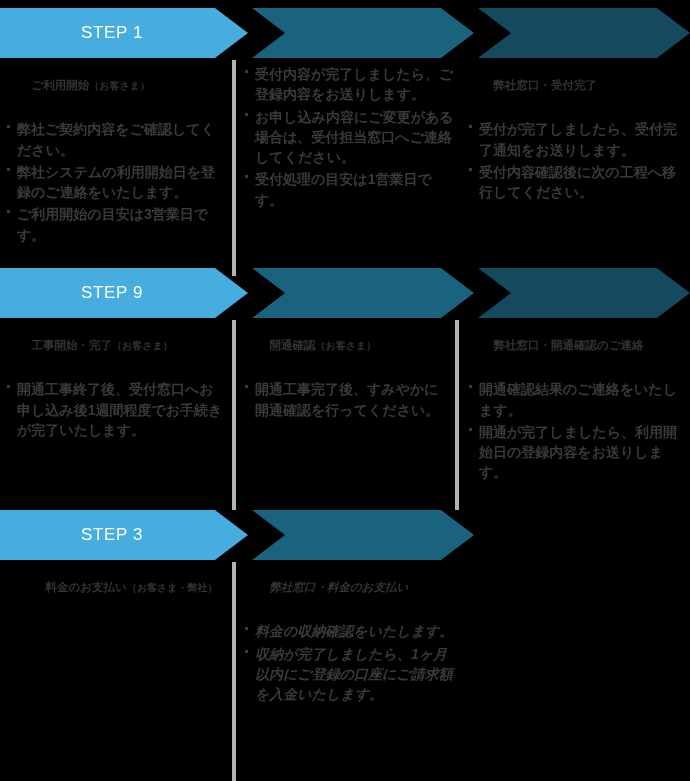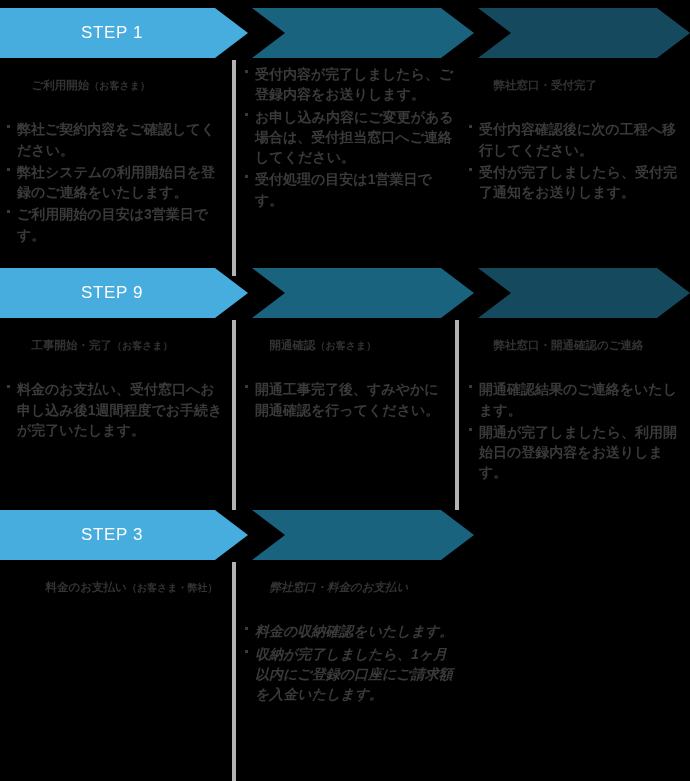--- a/index.html
+++ b/index.html
@@ -178,22 +178,22 @@
         <li>お申し込み内容にご変更がある場合は、受付担当窓口へご連絡してください。</li>
         <li>受付処理の目安は1営業日です。</li>
       </ul>
     </div>
 
     <div class="col r1-c3">
       <div class="col-head">
         <span>弊社窓口・受付完了</span><span class="sub"></span>
       </div>
       <ul class="bullets">
+        <li>受付が完了しましたら、受付完了通知をお送りします。</li>
         <li>受付内容確認後に次の工程へ移行してください。</li>
-        <li>受付が完了しましたら、受付完了通知をお送りします。</li>
       </ul>
     </div>
   </section>
 
   <section class="step-row" id="row-2">
 
     <div class="chevron-band">
       <div class="chevron chev-1">
         <span class="step-label">STEP 9</span>
       </div>
@@ -202,21 +202,21 @@
     </div>
 
     <div class="divider" style="left:232px; top:52px; height:190px;"></div>
     <div class="divider" style="left:455px; top:52px; height:190px;"></div>
 
     <div class="col r2-c1">
       <div class="col-head">
         <span>工事開始・完了</span><span class="sub">（お客さま）</span>
       </div>
       <ul class="bullets">
-        <li>料金のお支払い、受付窓口へお申し込み後1週間程度でお手続きが完了いたします。</li>
+        <li>開通工事終了後、受付窓口へお申し込み後1週間程度でお手続きが完了いたします。</li>
       </ul>
     </div>
 
     <div class="col r2-c3">
       <div class="col-head">
         <span>弊社窓口・開通確認のご連絡</span><span class="sub"></span>
       </div>
       <ul class="bullets">
         <li>開通確認結果のご連絡をいたします。</li>
         <li>開通が完了しましたら、利用開始日の登録内容をお送りします。</li>

